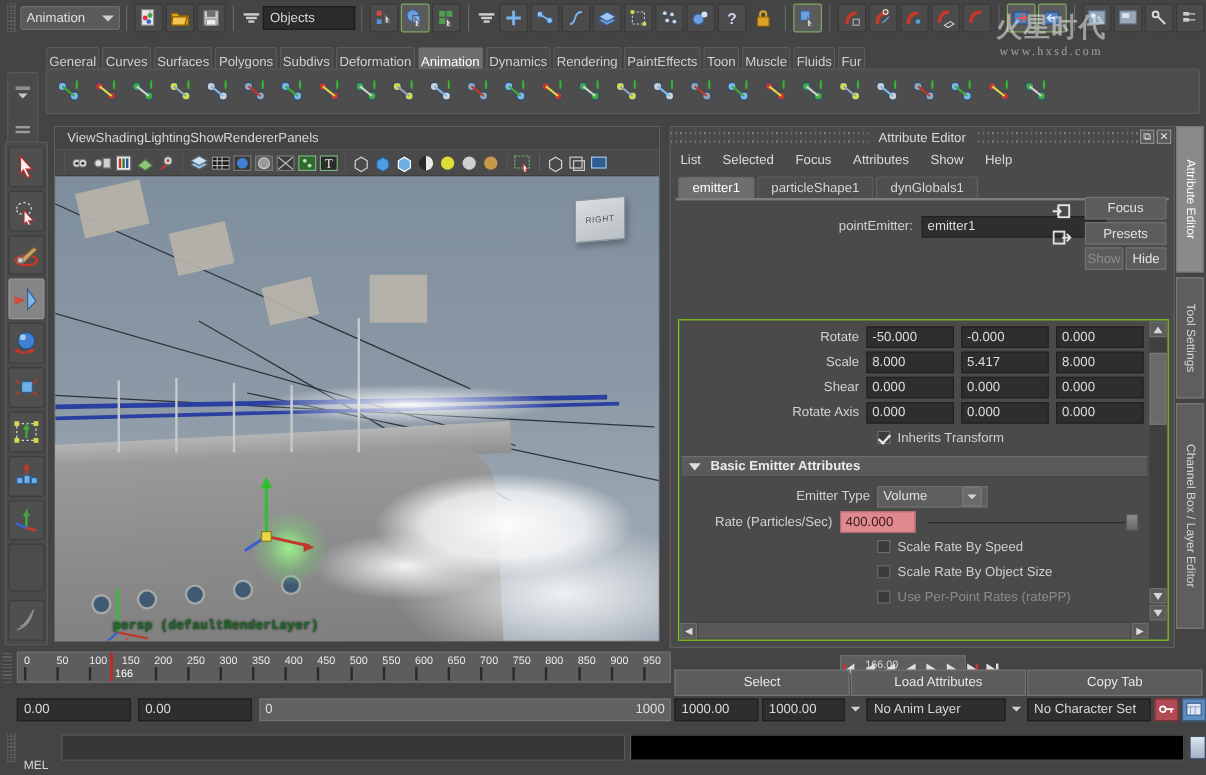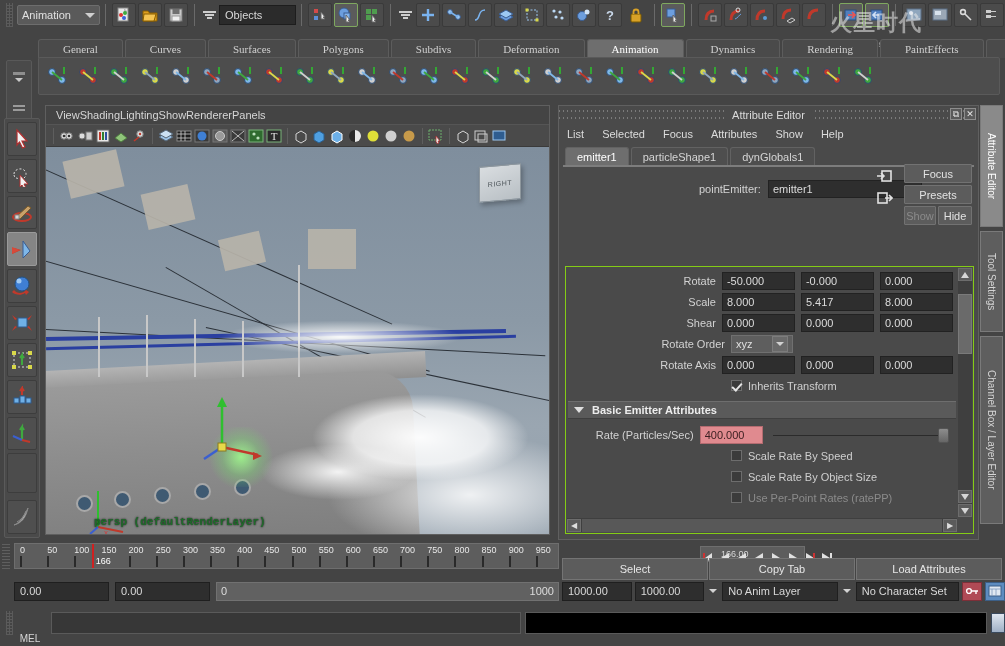--- a/index.html
+++ b/index.html
@@ -51,24 +51,24 @@
             align-items:center;justify-content:center;gap:1px;}
   .funnel i{display:block;background:#cdcdcd;height:2px;}
   .funnel i:nth-child(1){width:13px}.funnel i:nth-child(2){width:9px}.funnel i:nth-child(3){width:5px}
 
   
   .shelfwrap { position:absolute; left:0; top:30px; width:1005px; height:70px; }
   .shelftabs {
     position:absolute;left:38px;top:8px;height:20px;display:flex;align-items:flex-end;
   }
   .stab {
-    height:19px; padding:0 24px; margin-right:2px;
+    height:19px; padding:0 2px; margin-right:2px;
     background:#4a4a4a; border:1px solid #5c5c5c; border-bottom:none;
     border-radius:3px 3px 0 0; color:#d0d0d0; font-size:11px;
-    display:flex;align-items:center;font-family:Liberation Serif, serif;
+    display:flex;align-items:flex-end;
   }
   .stab.active { background:#6e6e6e; color:#ffffff; }
   .shelfbar {
     position:absolute; left:38px; top:27px; width:962px; height:38px;
     background:#4d4d4d; border:1px solid #5a5a5a; border-radius:2px;
     display:flex; align-items:center; padding-left:3px; overflow:hidden;
   }
   .shelficon {
     width:30px;height:32px;margin-right:1px;flex:0 0 auto;position:relative;
     display:flex;align-items:center;justify-content:center;
@@ -1097,29 +1097,20 @@
               <span>0.000</span>
             </div>
             <div class="txtfield num">
               <span>0.000</span>
             </div>
             <div class="txtfield num">
               <span>0.000</span>
             </div>
           </div>
           <div class="arow">
-            <div class="name">Rotate Order</div>
-            <div class="combo" style="width:62px">
-              <span class="cv">xyz</span>
-              <span class="cb">
-                <span class="tri"></span>
-              </span>
-            </div>
-          </div>
-          <div class="arow">
             <div class="name">Rotate Axis</div>
             <div class="txtfield num">
               <span>0.000</span>
             </div>
             <div class="txtfield num">
               <span>0.000</span>
             </div>
             <div class="txtfield num">
               <span>0.000</span>
             </div>
@@ -1127,20 +1118,29 @@
           <div class="arow">
             <div class="name" style="width:160px"></div>
             <span class="chk on"></span>
             <span>Inherits Transform</span>
           </div>
           <div class="sectionhdr" style="width:388px;margin:5px 0 0 -3px;">
             <span style="margin-right:8px;display:inline-block;width:0;height:0;border-left:5px solid transparent;border-right:5px solid transparent;border-top:6px solid #e0e0e0;"></span>
             <span>Basic Emitter Attributes</span>
           </div>
           <div style="height:5px"></div>
+          <div class="arow">
+            <div class="name">Emitter Type</div>
+            <div class="combo" style="width:92px">
+              <span class="cv">Volume</span>
+              <span class="cb">
+                <span class="tri"></span>
+              </span>
+            </div>
+          </div>
           <div class="arow">
             <div class="name">Rate (Particles/Sec)</div>
             <div class="txtfield ratefield num">
               <span>400.000</span>
             </div>
             <div class="slider" style="width:186px;flex:none">
               <div class="track"></div>
               <div class="knob"></div>
             </div>
           </div>
@@ -1305,22 +1305,22 @@
     <div class="pbtn">
         <svg width="12" height="12" viewBox="0 0 12 12">
           <path d="M1 1v10l8-5z" fill="#e0e0e0"></path>
           <rect x="9" y="1" width="2" height="10" fill="#e0e0e0"></rect>
         </svg>
       </div>
   </div>
 
   <div class="bottombtns" id="bottom-buttons">
       <div class="bbtn">Select</div>
+      <div class="bbtn">Load Attributes</div>
       <div class="bbtn">Copy Tab</div>
-      <div class="bbtn">Load Attributes</div>
     </div>
 
   <div class="botrow">
     <div class="botnum">
       <span>1000.00</span>
     </div>
     <div class="botnum">
       <span>1000.00</span>
     </div>
     <div class="tri" style="margin:0 2px"></div>

